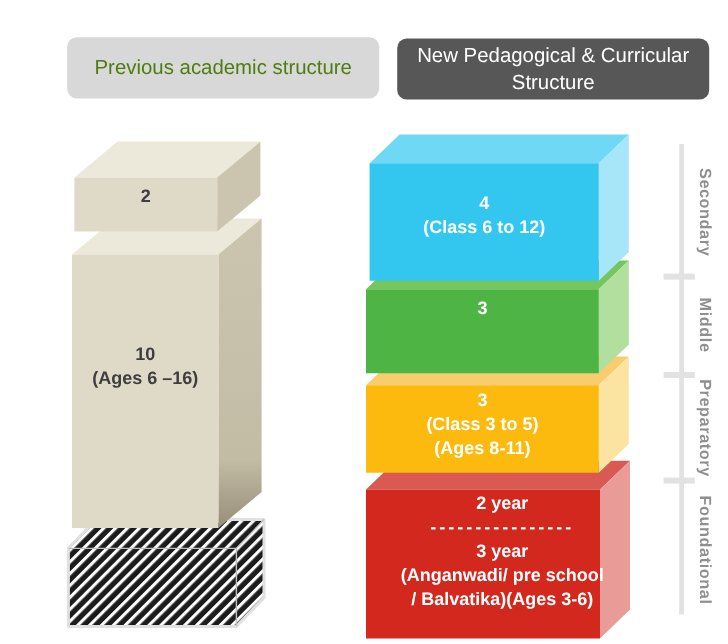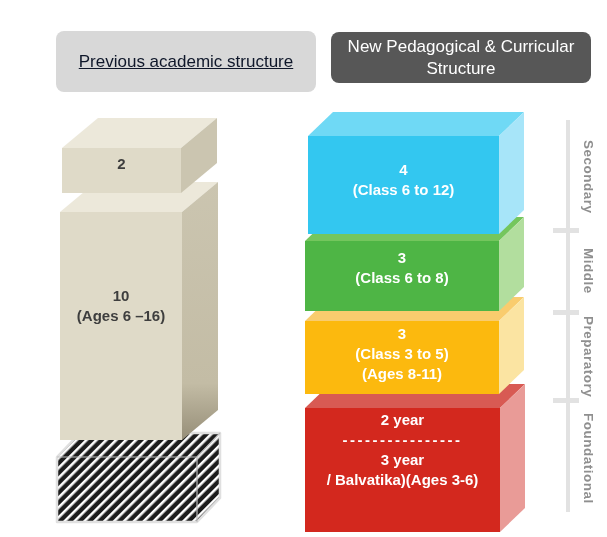--- a/index.html
+++ b/index.html
@@ -5,21 +5,21 @@
   html,body{margin:0;padding:0;background:#ffffff;}
   #stage{
     position:relative;width:607px;height:537px;background:#ffffff;overflow:hidden;
     font-family:"Liberation Sans","DejaVu Sans",sans-serif;
   }
   #stage svg{position:absolute;left:0;top:0;}
   .hdr{
     position:absolute;display:flex;align-items:center;justify-content:center;
     text-align:center;border-radius:8px;font-size:17px;font-weight:500;line-height:22px;
   }
-  .hdr-prev{left:56px;top:31px;width:260px;height:61px;background:#D8D8D8;color:#0f172a;text-decoration:underline;}
+  .hdr-prev{left:56px;top:31px;width:260px;height:51px;background:#D8D8D8;color:#4d7c0f;}
   .hdr-new{left:331px;top:32px;width:260px;height:51px;background:#575757;color:#FFFFFF;}
   .hdr-new span{max-width:242px;display:inline-block;}
   .btxt{
     position:absolute;display:flex;flex-direction:column;align-items:center;
     text-align:center;font-weight:700;
   }
   .btxt .ln{line-height:20px;font-size:15px;white-space:nowrap;}
   .btxt-dark{color:#3E3E3E;}
   .btxt-light{color:#FFFFFF;}
   .ln-dashes{letter-spacing:2.5px;font-size:14px;}
@@ -114,31 +114,31 @@
     <div class="ln">10</div>
     <div class="ln">(Ages 6 –16)</div>
   </div>
 
   <div class="btxt btxt-light" style="left:308px;top:160px;width:191px;">
     <div class="ln">4</div>
     <div class="ln">(Class 6 to 12)</div>
   </div>
   <div class="btxt btxt-light" style="left:305px;top:248px;width:194px;">
     <div class="ln">3</div>
-    <div class="ln">(Class 6 to 8)</div>
   </div>
   <div class="btxt btxt-light" style="left:305px;top:324px;width:194px;">
     <div class="ln">3</div>
     <div class="ln">(Class 3 to 5)</div>
     <div class="ln">(Ages 8-11)</div>
   </div>
-  <div class="btxt btxt-light" style="left:305px;top:410px;width:195px;">
+  <div class="btxt btxt-light" style="left:305px;top:410px;width:195px;padding-left:16px;">
     <div class="ln">2 year</div>
     <div class="ln ln-dashes">----------------</div>
     <div class="ln">3 year</div>
+    <div class="ln">(Anganwadi/ pre school</div>
     <div class="ln">/ Balvatika)(Ages 3-6)</div>
   </div>
 
   <div class="vlabel vl-secondary">Secondary</div>
   <div class="vlabel vl-middle">Middle</div>
   <div class="vlabel vl-preparatory">Preparatory</div>
   <div class="vlabel vl-foundational">Foundational</div>
 
 </div>
 

